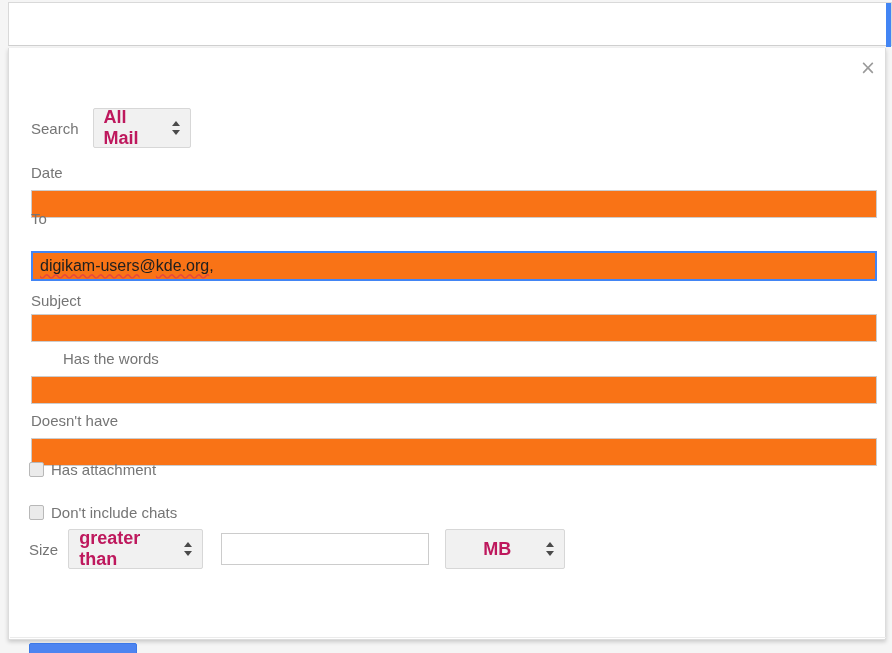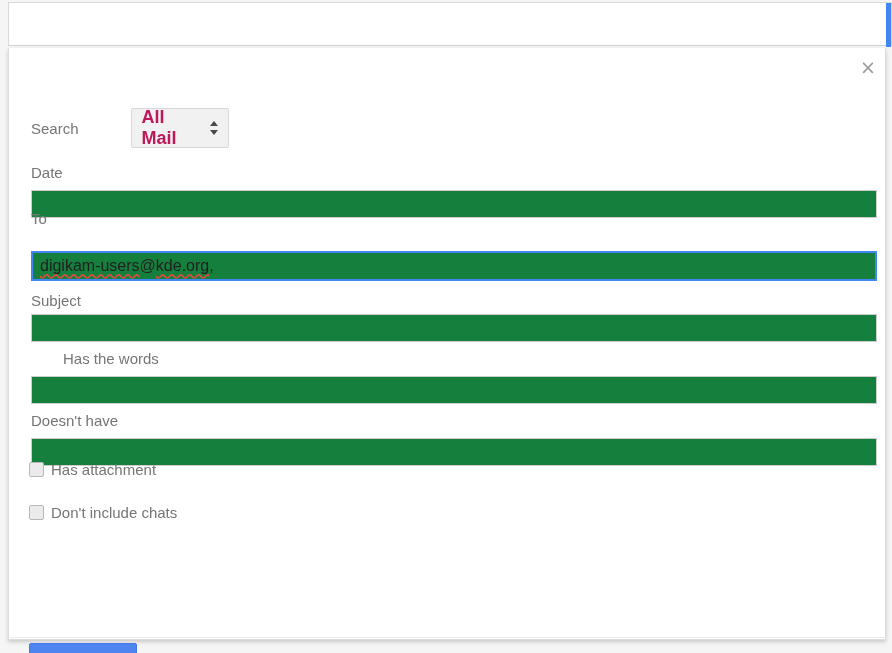--- a/index.html
+++ b/index.html
@@ -67,21 +67,20 @@
     font-family: "DejaVu Sans", sans-serif;
   }
 
   
   .row-search {
     position: absolute;
     left: 22px;
     top: 60px;
     display: flex;
     align-items: center;
-    gap: 38px;
   }
   .lbl {
     color: #757575;
     font-size: 15px;
     font-family: "Liberation Sans", sans-serif;
   }
   .lbl-search { margin-right: 14px; }
 
   
   .sel {
@@ -136,21 +135,21 @@
     position: absolute;
     left: 22px;
     color: #757575;
     font-size: 15px;
   }
   .field-input {
     position: absolute;
     left: 22px;
     width: 846px;
     height: 28px;
-    background: #15803d;
+    background: #f97316;
     border: 1px solid #cccccc;
     box-sizing: border-box;
     font-size: 15px;
     color: #222222;
     padding: 0 5px;
     font-family: "Liberation Sans", sans-serif;
     outline: none;
   }
   .field-input.focused {
     border: 2px solid #4285f4;
@@ -315,20 +314,32 @@
 
     <div class="cb-row" style="top:413px;">
       <span class="cb"></span>
       <span class="cb-label">Has attachment</span>
     </div>
     <div class="cb-row" style="top:456px;">
       <span class="cb"></span>
       <span class="cb-label">Don't include chats</span>
     </div>
 
+    <div class="row-size">
+      <span class="lbl">Size</span>
+      <div class="sel sel-size">
+        <span>greater than</span>
+        <span class="arrows"></span>
+      </div>
+      <input class="size-value" type="text" value="" style="">
+      <div class="sel sel-unit gap-unit">
+        <span>MB</span>
+        <span class="arrows"></span>
+      </div>
+    </div>
 
 
     <div class="search-btn">
       
     </div>
     <div class="create-filter">Create filter with this search »</div>
   </div>
 
   <div class="close-icon">×</div>
 </div>

